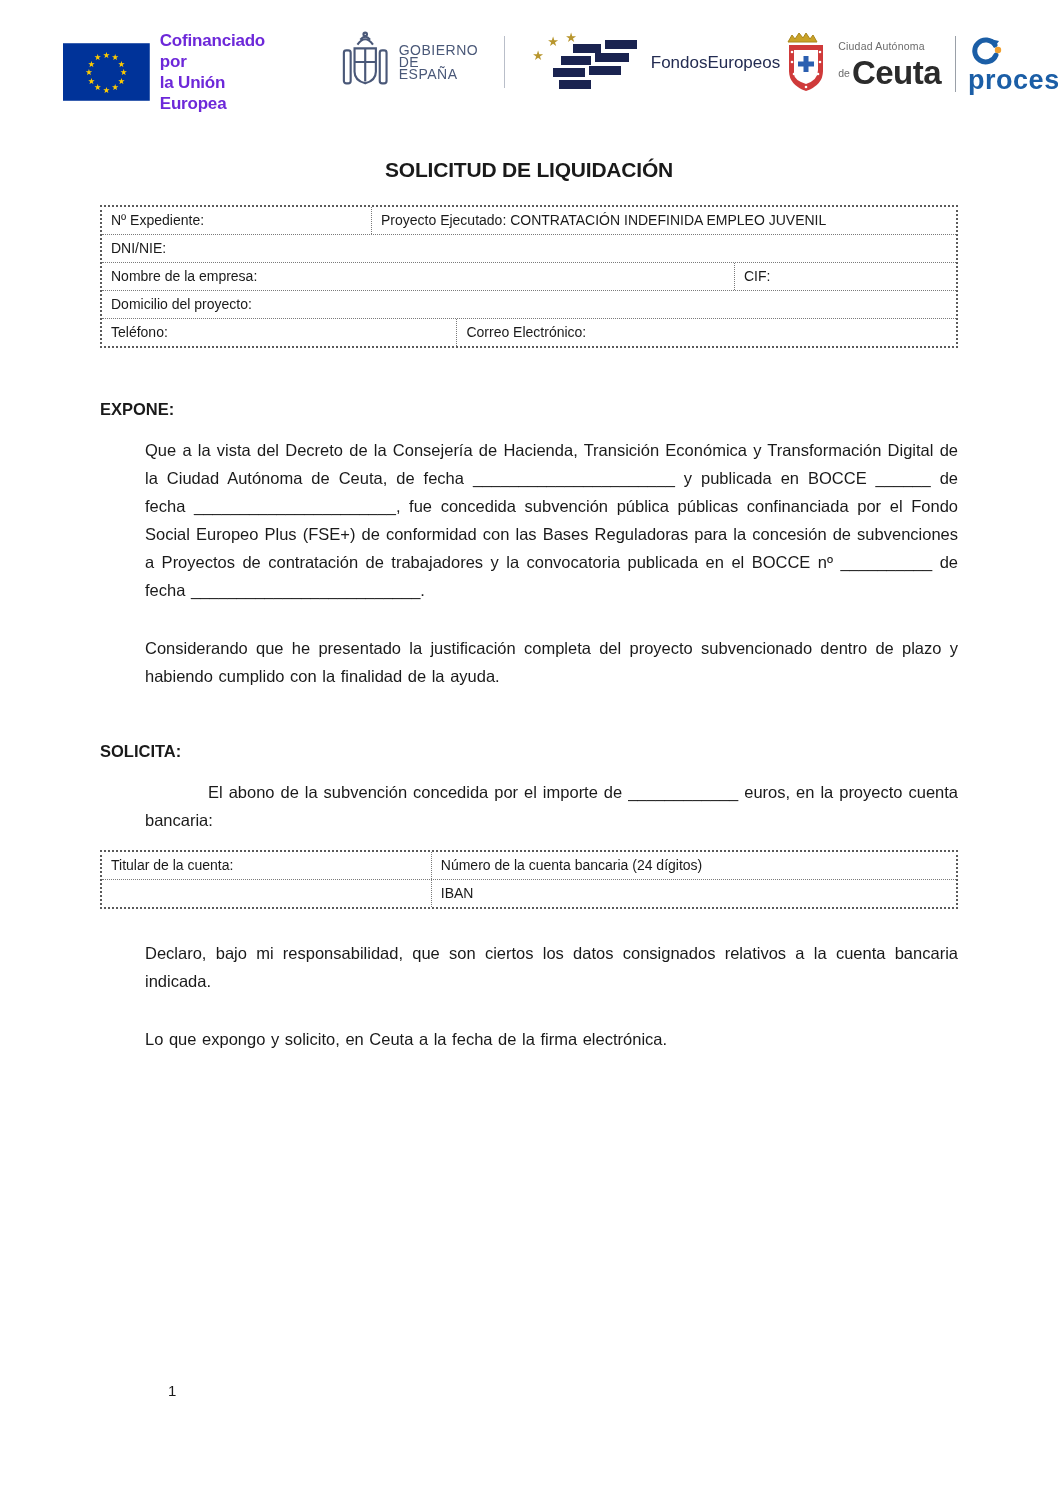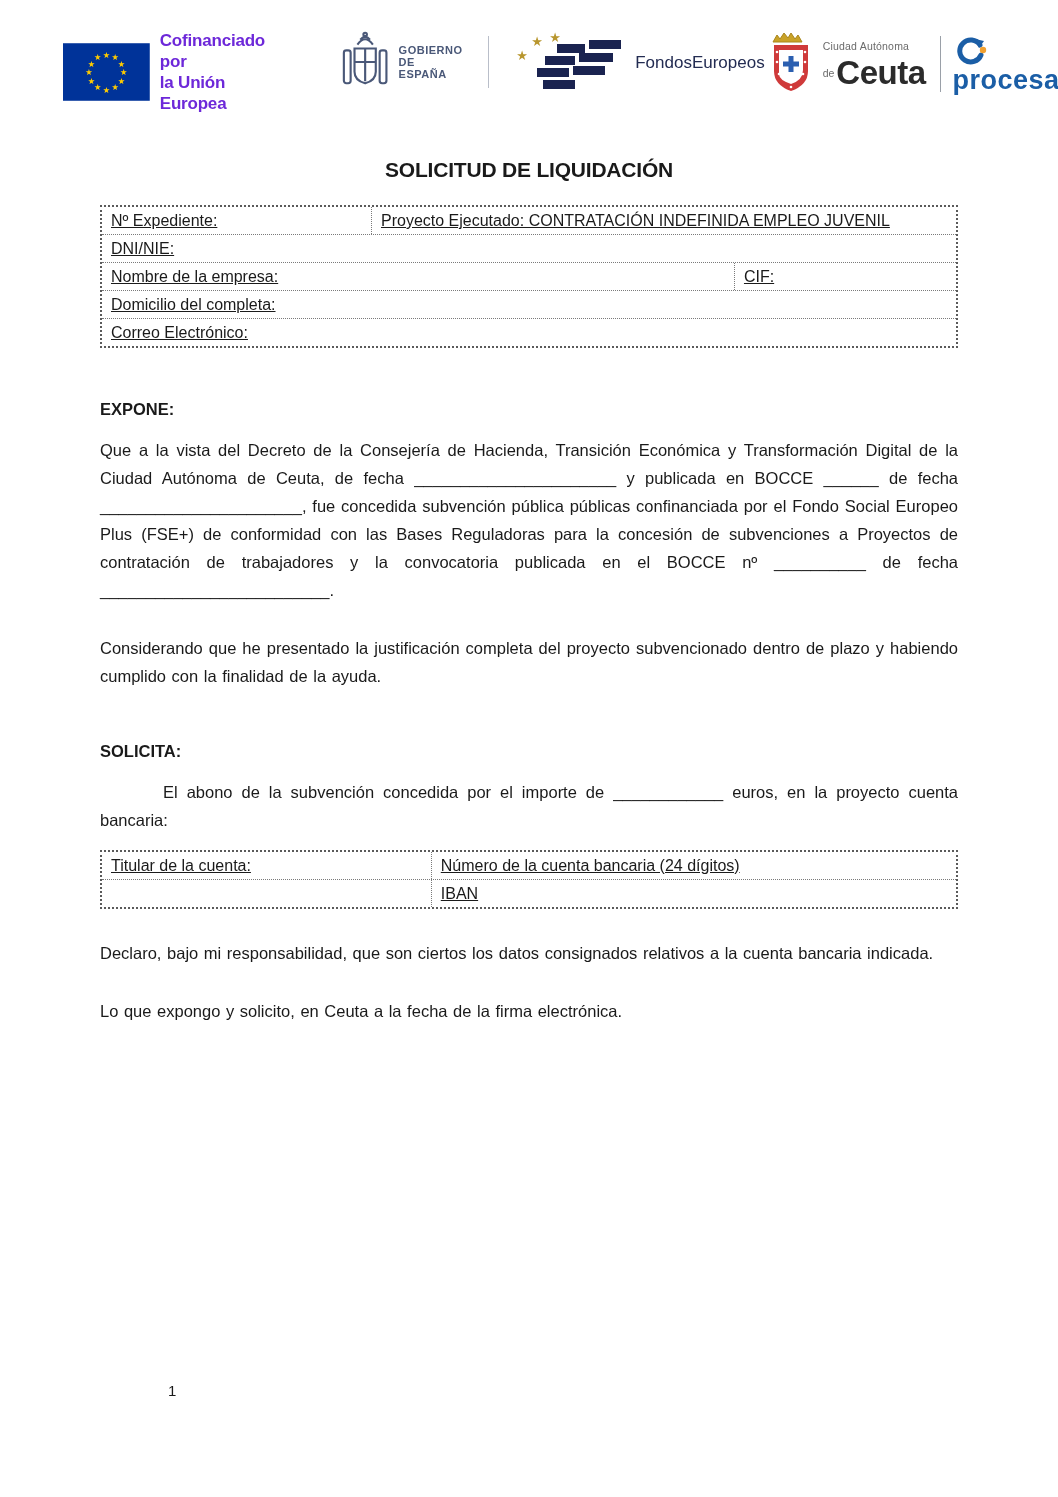--- a/index.html
+++ b/index.html
@@ -26,21 +26,21 @@
   .eu-logo { gap: 10px; }
   .eu-text {
     display: flex; flex-direction: column;
     font-weight: bold; font-size: 17px; line-height: 21px;
     color: #6d28d9; letter-spacing: -0.2px;
   }
 
   .gob-logo { margin-left: 62px; gap: 8px; }
   .gob-text {
     display: flex; flex-direction: column;
-    font-size: 11px; font-weight: bold; letter-spacing: 0.5px;
+    font-size: 14px; font-weight: normal; letter-spacing: 0.5px;
     color: #4a5878; line-height: 12px;
   }
   .vsep { width: 1px; height: 52px; background: #b9bec9; margin-left: 16px; }
 
   .fondos-logo { margin-left: 26px; gap: 8px; }
   .fondos-text {
     display: flex; 
     font-size: 17px; color: #232c52; line-height: 21px; font-weight: 500;
   }
 
@@ -64,30 +64,31 @@
 
   
   .content { margin: 0 100px; }
 
   .form-table { border: 2px dotted #5a5a5a; margin-top: 23px; }
   .t-row { display: flex; border-top: 1px dotted #7a7a7a; }
   .t-row:first-child { border-top: none; }
   .t-cell {
     border-left: 1px dotted #7a7a7a;
     padding: 2px 9px;
-    font-size: 16px; line-height: 23px;
-    white-space: nowrap; overflow: hidden; text-decoration: underline;
+    font-size: 14px; line-height: 23px;
+    white-space: nowrap; overflow: hidden;
   }
   .t-cell:first-child { border-left: none; }
 
   .section-heading { font-weight: bold; font-size: 16.5px; margin-top: 52px; }
   .para {
     font-size: 16.5px; line-height: 28px;
     text-align: justify; margin-top: 17px;
     word-spacing: 1px;
+    margin-left: 45px;
   }
   .para.gap-30 { margin-top: 30px; }
   .para.indent { text-indent: 63px; }
 
   .bank-table { margin-top: 16px; }
   .bank-table .t-cell { min-height: 27px; }
 
   .page-number {
     position: absolute;
     left: 168px; top: 1382px;
@@ -216,23 +217,24 @@
         <div class="t-cell" style="width:68.5%">Proyecto Ejecutado: CONTRATACIÓN INDEFINIDA EMPLEO JUVENIL</div>
       </div>
       <div class="t-row">
         <div class="t-cell" style="width:26%">DNI/NIE:</div>
       </div>
       <div class="t-row">
         <div class="t-cell" style="width:74%">Nombre de la empresa:</div>
         <div class="t-cell" style="width:26%">CIF:</div>
       </div>
       <div class="t-row">
-        <div class="t-cell" style="width:100%">Domicilio del completa:</div>
-      </div>
-      <div class="t-row">
+        <div class="t-cell" style="width:100%">Domicilio del proyecto:</div>
+      </div>
+      <div class="t-row">
+        <div class="t-cell" style="width:41.5%">Teléfono:</div>
         <div class="t-cell" style="width:58.5%">Correo Electrónico:</div>
       </div>
     </div>
 
     <div class="section-heading">EXPONE:</div>
     <p class="para">Que a la vista del Decreto de la Consejería de Hacienda, Transición Económica y Transformación Digital de la Ciudad Autónoma de Ceuta, de fecha ______________________ y publicada en BOCCE ______ de fecha ______________________, fue concedida subvención pública públicas confinanciada por el Fondo Social Europeo Plus (FSE+) de conformidad con las Bases Reguladoras para la concesión de subvenciones a Proyectos de contratación de trabajadores y la convocatoria publicada en el BOCCE nº __________ de fecha _________________________.</p>
     <p class="para gap-30">Considerando que he presentado la justificación completa del proyecto subvencionado dentro de plazo y habiendo cumplido con la finalidad de la ayuda.</p>
 
     <div class="section-heading">SOLICITA:</div>
     <p class="para indent">El abono de la subvención concedida por el importe de ____________ euros, en la proyecto cuenta bancaria:</p>

